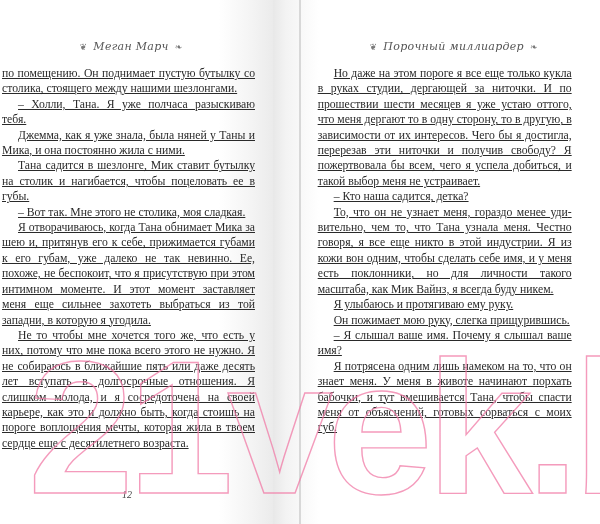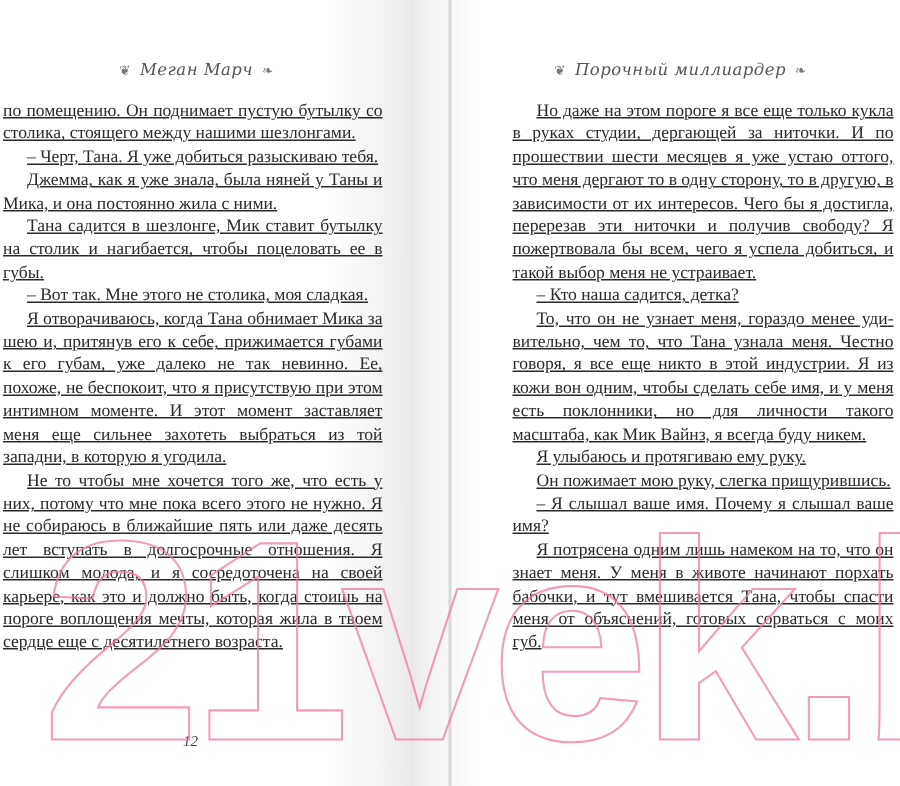--- a/index.html
+++ b/index.html
@@ -32,21 +32,21 @@
     }
     .page-left .running-head { left: 0; width: 262px; }
     .page-right .running-head { left: 50px; width: 262px; }
     .orn { font-size: 9px; color: #777; margin: 0 6px; font-style: normal; }
     .text-block {
       position: absolute; top: 66px;
       font-size: 11.7px; line-height: 15.4px;
       text-align: justify; color: #2a2a2a;
     }
     .page-left .text-block { left: 2px; width: 253px; }
-    .page-right .text-block { left: 45px; width: 254px; margin-left: 24px; }
+    .page-right .text-block { left: 45px; width: 254px; }
     .text-block p { margin: 0; text-indent: 16px; hyphens: manual; text-decoration: underline; }
     .text-block p.noindent { text-indent: 0; }
     .folio {
       position: absolute; top: 489px;
       font-style: italic; font-size: 10px; color: #444;
     }
     .page-left .folio { left: 122px; }
     .watermark {
       position: absolute; left: 0; top: 0; width: 600px; height: 524px;
       pointer-events: none;
@@ -55,21 +55,21 @@
 </head>
 <body>
 
 <div class="spread">
   <div class="page page-left">
     <div class="running-head">
       <span class="orn">❦</span><span>Меган Марч</span><span class="orn">❧</span>
     </div>
     <div class="text-block">
       <p class="noindent">по помещению. Он поднимает пустую бутылку со столика, стоящего между нашими шезлон­гами.</p>
-      <p>– Черт, Тана. Я уже добиться разыскиваю тебя.</p>
+      <p>– Холли, Тана. Я уже полчаса разыскиваю тебя.</p>
       <p>Джемма, как я уже знала, была няней у Таны и Мика, и она постоянно жила с ними.</p>
       <p>Тана садится в шезлонге, Мик ставит бутыл­ку на столик и нагибается, чтобы поцеловать ее в губы.</p>
       <p>– Вот так. Мне этого не столика, моя сладкая.</p>
       <p>Я отворачиваюсь, когда Тана обнимает Ми­ка за шею и, притянув его к себе, прижимается губами к его губам, уже далеко не так невинно. Ее, похоже, не беспокоит, что я присутствую при этом интимном моменте. И этот момент за­ставляет меня еще сильнее захотеть выбраться из той западни, в которую я угодила.</p>
       <p>Не то чтобы мне хочется того же, что есть у них, потому что мне пока всего этого не нуж­но. Я не собираюсь в ближайшие пять или да­же десять лет вступать в долгосрочные отно­шения. Я слишком молода, и я сосредоточена на своей карьере, как это и должно быть, когда стоишь на пороге воплощения мечты, которая жила в твоем сердце еще с десятилетнего воз­раста.</p>
     </div>
     <div class="folio">12</div>
   </div>
 
   <div class="page page-right">

